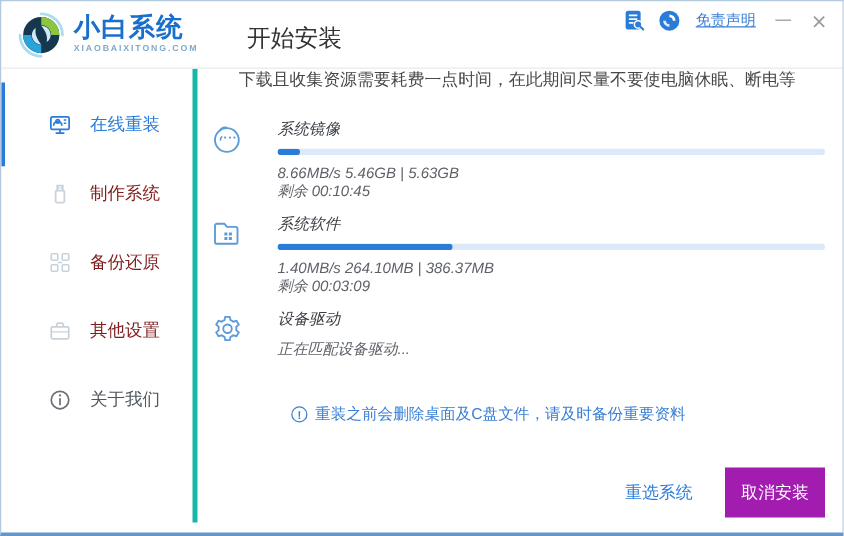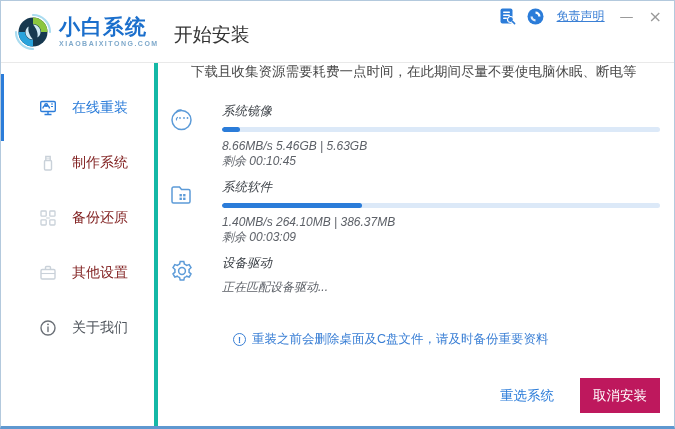--- a/index.html
+++ b/index.html
@@ -8,25 +8,26 @@
     width:675px;height:429px;
     border:1px solid #b3c9dd;
     border-bottom:3px solid #5f98d0;
     background:#fff;
     font-family:"Liberation Sans","DejaVu Sans",sans-serif;
     position:relative;
     overflow:hidden;
   }
   
   .titlebar{
-    height:62px;
+    height:54px;
     border-bottom:1px solid #e9e9e9;
     display:flex;align-items:center;
     padding-left:13px;
     position:relative;
+    gap:24px;
   }
   .logo{display:flex;align-items:center;}
   .logo-text{margin-left:7px;display:flex;flex-direction:column;line-height:1;}
   .logo-title{font-size:21px;font-weight:bold;color:#1b6fcc;letter-spacing:1px;}
   .logo-sub{font-size:7px;color:#7fa9cb;letter-spacing:1.5px;margin-top:3px;font-weight:bold;}
   .page-title{font-size:19px;color:#333;margin-left:15px;margin-top:6px;}
   .titlebar-controls{
     position:absolute;top:7px;right:10px;
     display:flex;align-items:center;gap:11px;
   }
@@ -65,26 +66,26 @@
   .warning{
     position:absolute;left:75px;top:268px;
     font-size:12.5px;color:#3a7fd5;display:flex;align-items:center;
   }
   .warn-icon{
     width:13px;height:13px;border:1px solid #3a7fd5;border-radius:50%;
     display:inline-flex;align-items:center;justify-content:center;
     font-size:9px;margin-right:6px;flex-shrink:0;font-weight:bold;
   }
   .footer{
-    position:absolute;right:14px;bottom:13px;
+    position:absolute;right:14px;bottom:4px;
     display:flex;align-items:center;gap:26px;
   }
   .link-btn{font-size:13.5px;color:#2b7cd9;cursor:pointer;background:none;border:none;padding:0;font-family:inherit;}
   .primary-btn{
-    width:80px;height:35px;background:#be185d;color:#fff;border:none;
+    width:80px;height:40px;background:#a21caf;color:#fff;border:none;
     font-size:13.5px;cursor:pointer;font-family:Liberation Mono, monospace;
   }
   svg{display:block;}
 </style>
 </head>
 <body>
 
 <div class="window">
 
   <div class="titlebar">

